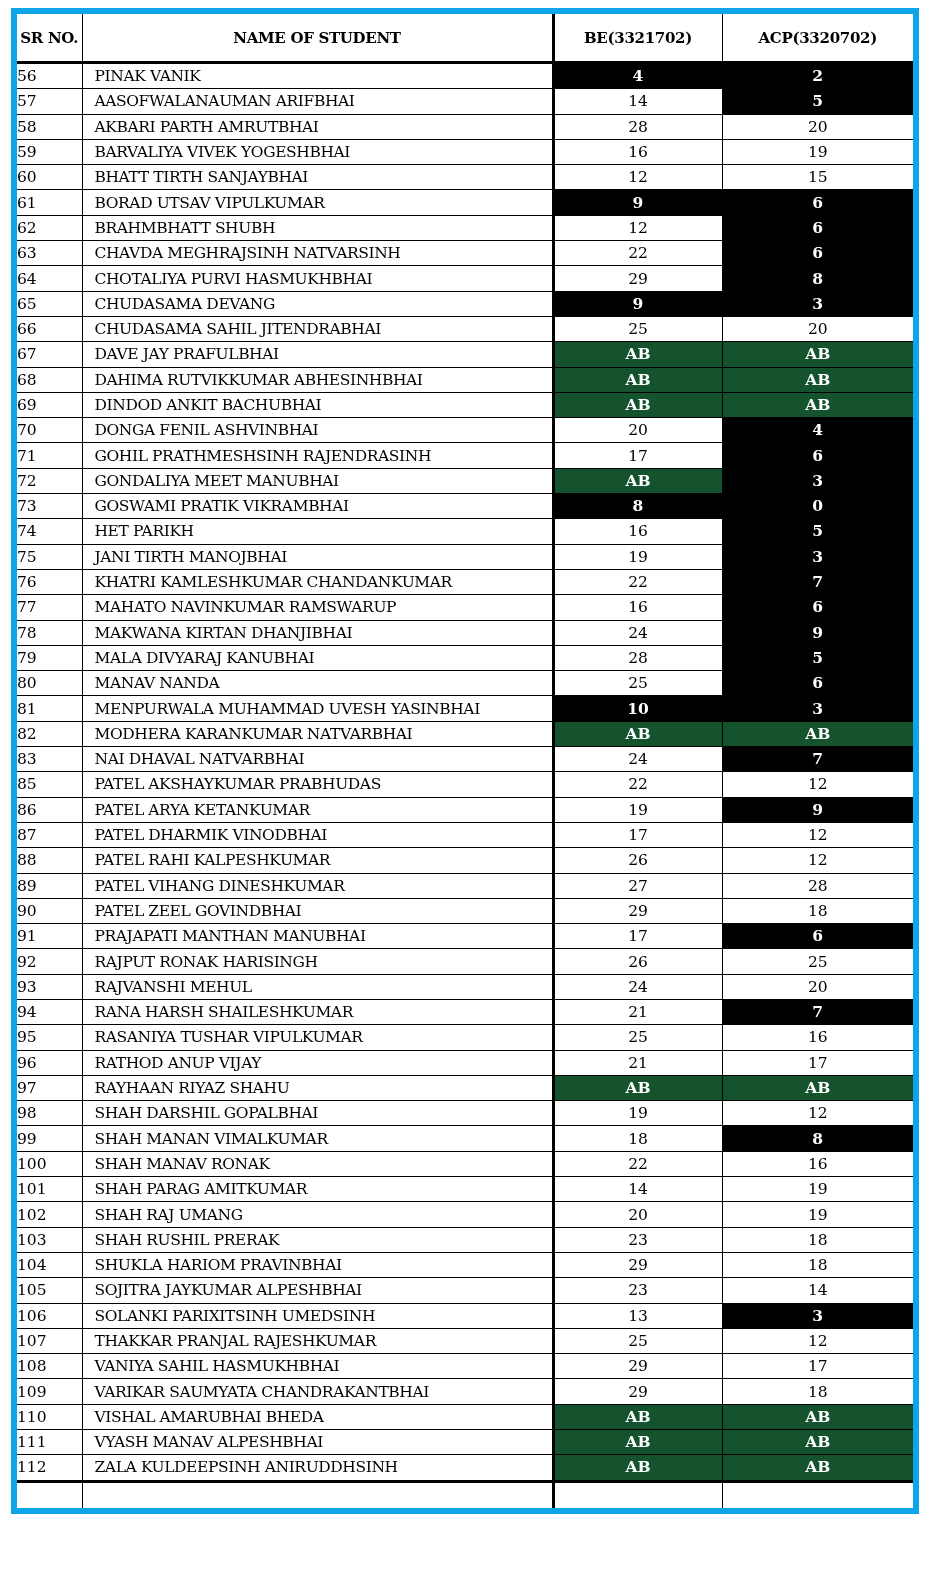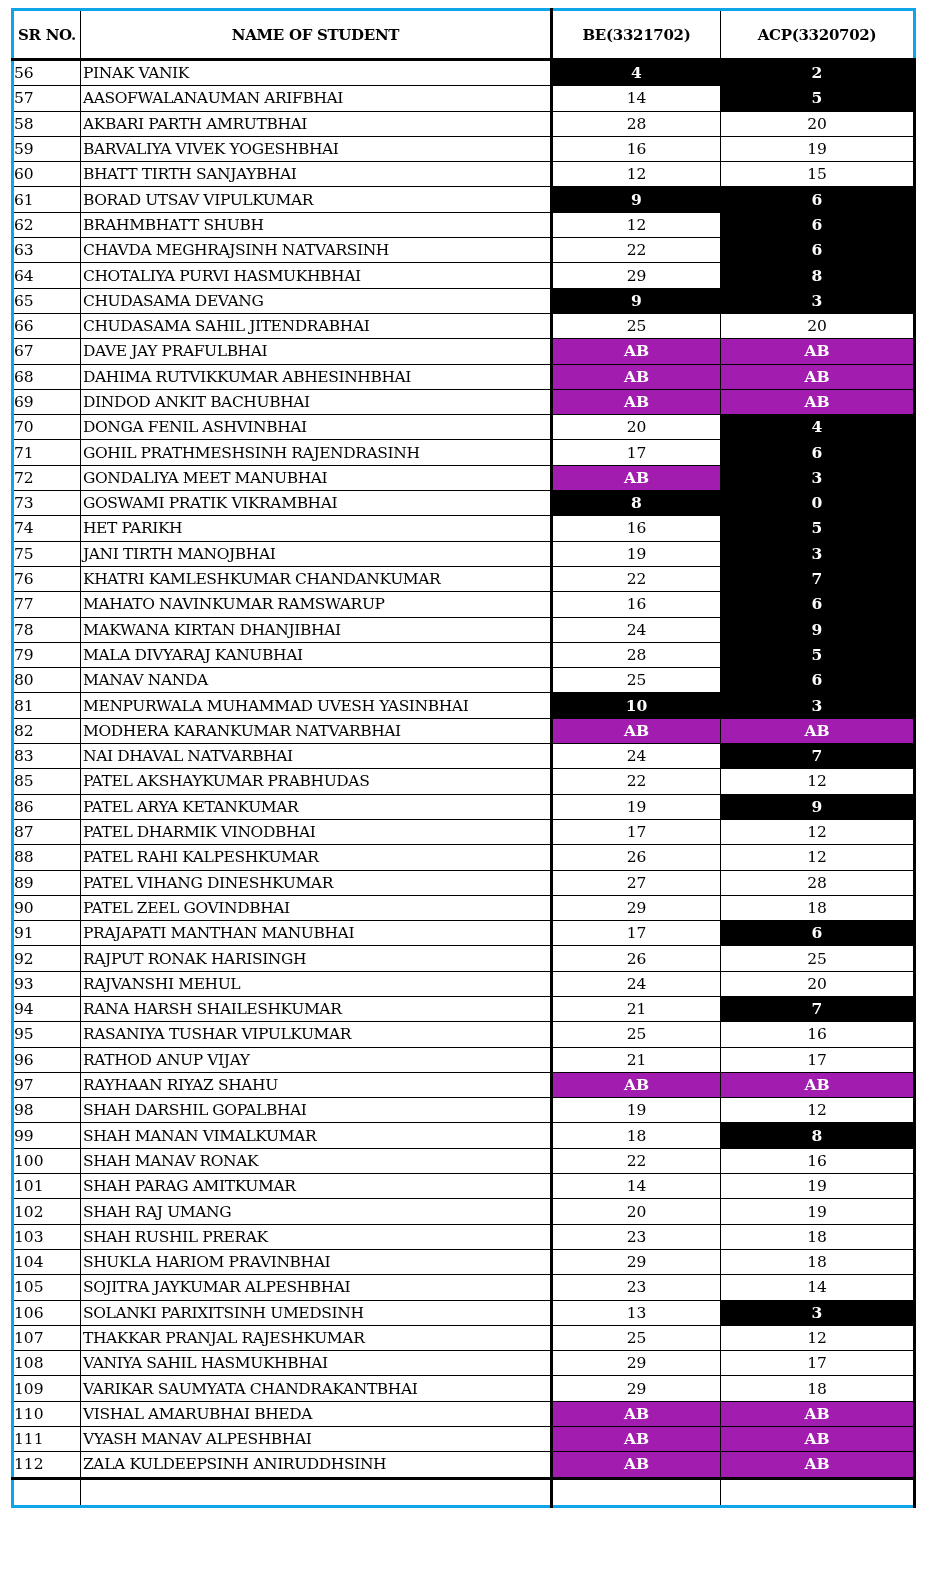--- a/index.html
+++ b/index.html
@@ -1,19 +1,19 @@
 <!DOCTYPE html>
 <html><head>
 <meta charset="utf-8">
 <style>
   html, body { margin: 0; padding: 0; background: #ffffff; }
   body { width: 933px; height: 1577px; position: relative; overflow: hidden; }
   .sheet {
     position: absolute; left: 11px; top: 8px;
-    border: 3px solid #0ea5e9;
+    border: 6px solid #0ea5e9;
     border-collapse: collapse;
     font-family: "DejaVu Serif", "Liberation Serif", serif;
     color: #000;
   }
   table { border-collapse: collapse; table-layout: fixed; }
   th, td {
     border: 1.5px solid #000;
     padding: 0;
     overflow: hidden;
     white-space: nowrap;
@@ -25,25 +25,25 @@
     text-align: center;
     border-bottom: 3px solid #000;
     letter-spacing: -0.3px;
   }
   td {
     height: 24.3px;
     font-size: 15.5px;
     line-height: 24px;
   }
   td.sr { text-align: left; }
-  td.name { text-align: left; padding-left: 2px; letter-spacing: -0.4px; }
+  td.name { text-align: left; padding-left: 12px; letter-spacing: -0.4px; }
   td.mark { text-align: center; border-left: 3px solid #000; }
   td.mark + td.mark { border-left: 1.5px solid #000; border-right: 3px solid #000; }
   td.low { background: #000; color: #fff; font-weight: bold; border-color: #000; }
-  td.absent { background: #a21caf; color: #fff; font-weight: bold; }
+  td.absent { background: #14532d; color: #fff; font-weight: bold; }
   col.c-sr { width: 68px; }
   col.c-name { width: 471px; }
   col.c-be { width: 169px; }
   col.c-acp { width: 194px; }
   tr.blank td { height: 25px; border-top: 3px solid #000; }
 </style>
 </head>
 <body>
 
 <table class="sheet">

